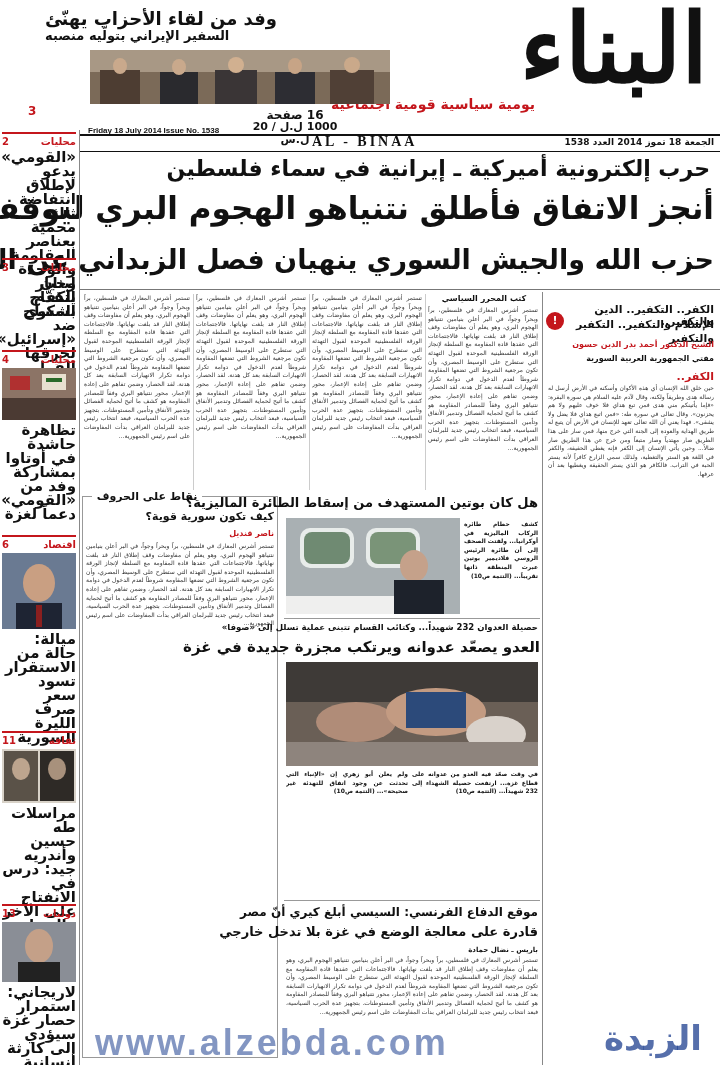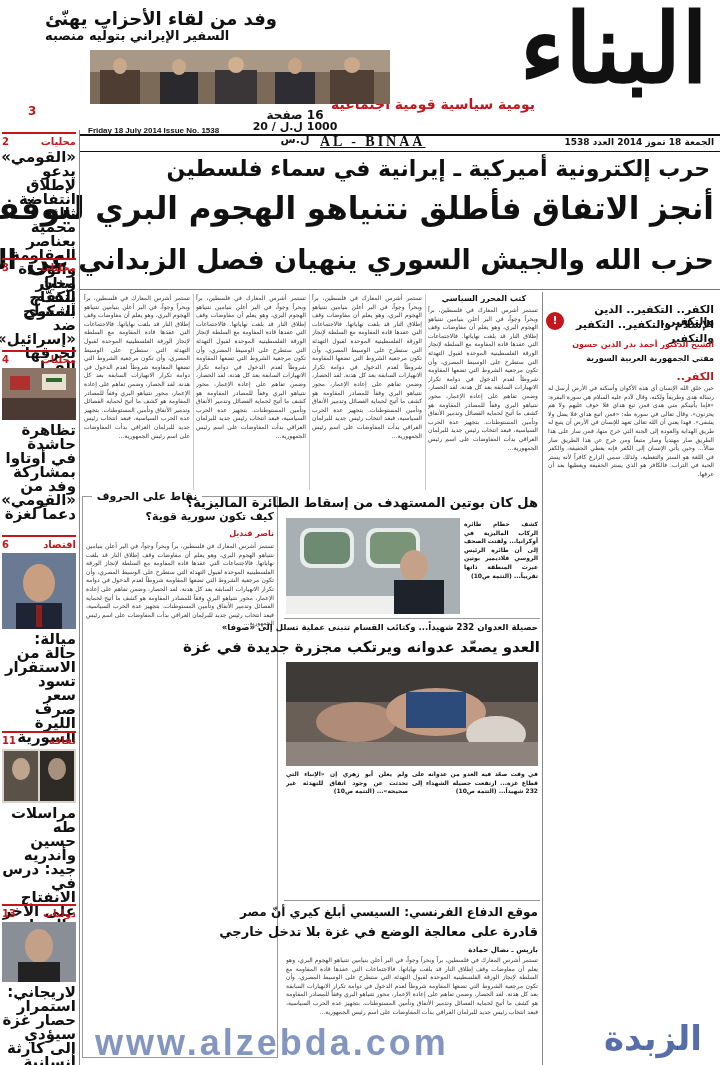--- a/index.html
+++ b/index.html
@@ -45,21 +45,21 @@
     <rect x="240" y="20" width="44" height="34" fill="#504036"></rect>
     <ellipse cx="262" cy="15" rx="8" ry="8" fill="#caa98a"></ellipse>
   </svg>
 </div>
 
 <div class="abs rtl bold" style="left:255px; top:108px; font-size:12px; width:80px; text-align:center;">16 صفحة</div>
 <div class="abs rtl bold" style="left:240px; top:120px; font-size:11px; width:110px; text-align:center;">1000 ل.ل / 20 ل.س</div>
 
 <div class="hr" style="left:80px; top:134px; width:640px; height:2px; background:#111;"></div>
 <div class="abs rtl bold" style="right:6px; top:137px; font-size:9px;">الجمعة 18 تموز 2014 العدد 1538</div>
-<div class="abs bold" style="left:320px; top:134px; font-size:14px; letter-spacing:3px; font-family:'Liberation Serif', serif;text-decoration:underline;">AL - BINAA</div>
+<div class="abs bold" style="left:312px; top:134px; font-size:14px; letter-spacing:3px; font-family:'Liberation Serif', serif;">AL - BINAA</div>
 <div class="abs bold" style="left:88px; top:126px; font-size:8px; font-family:'Liberation Sans', sans-serif;">Friday 18 July 2014 Issue No. 1538</div>
 <div class="hr" style="left:80px; top:151px; width:640px; background:#111;"></div>
 
 <div class="abs rtl bold" style="right:10px; top:155px; width:620px; font-size:22px; line-height:28px; color:#111;">حرب إلكترونية أميركية ـ إيرانية في سماء فلسطين</div>
 <div class="abs rtl bold" style="right:6px; top:187px; width:634px; font-size:31px; line-height:42px; color:#111; letter-spacing:-0.5px; white-space:nowrap;">أنجز الاتفاق فأطلق نتنياهو الهجوم البري ليوقفه دون الفشل</div>
 <div class="abs rtl bold" style="right:6px; top:240px; width:634px; font-size:27px; line-height:40px; color:#111; letter-spacing:-0.5px; white-space:nowrap;">حزب الله والجيش السوري ينهيان فصل الزبداني عن القلمون وتأمين الحدود</div>
 <div class="hr" style="left:80px; top:289px; width:640px; background:#777;"></div>
 
 <div class="vr" style="left:79px; top:130px; height:935px;"></div>
 

